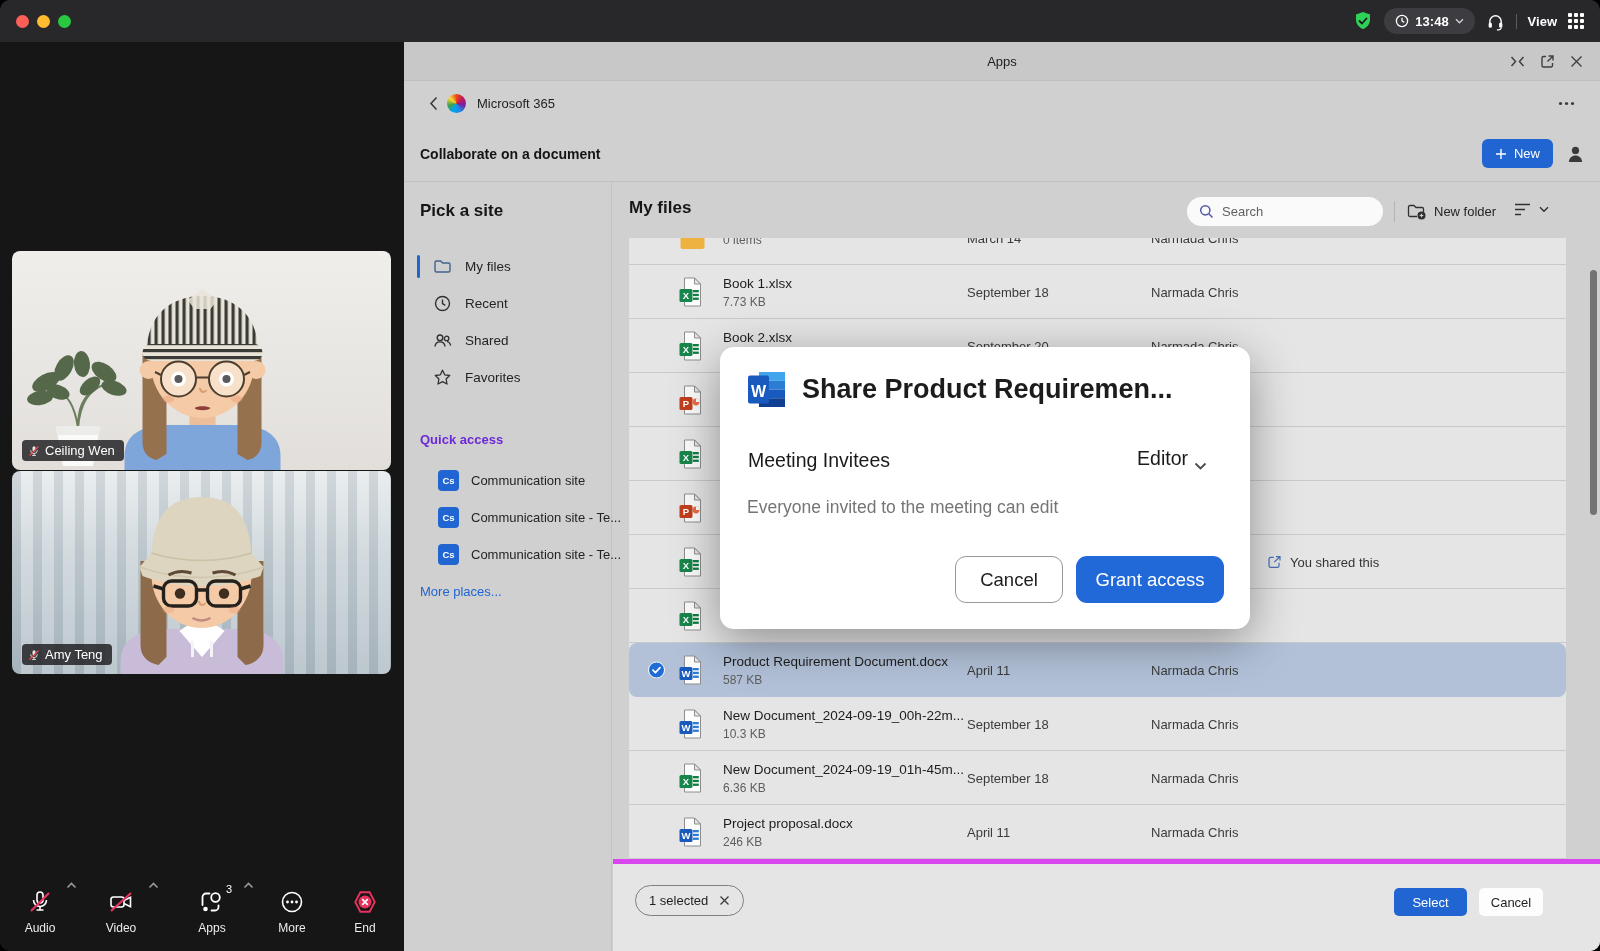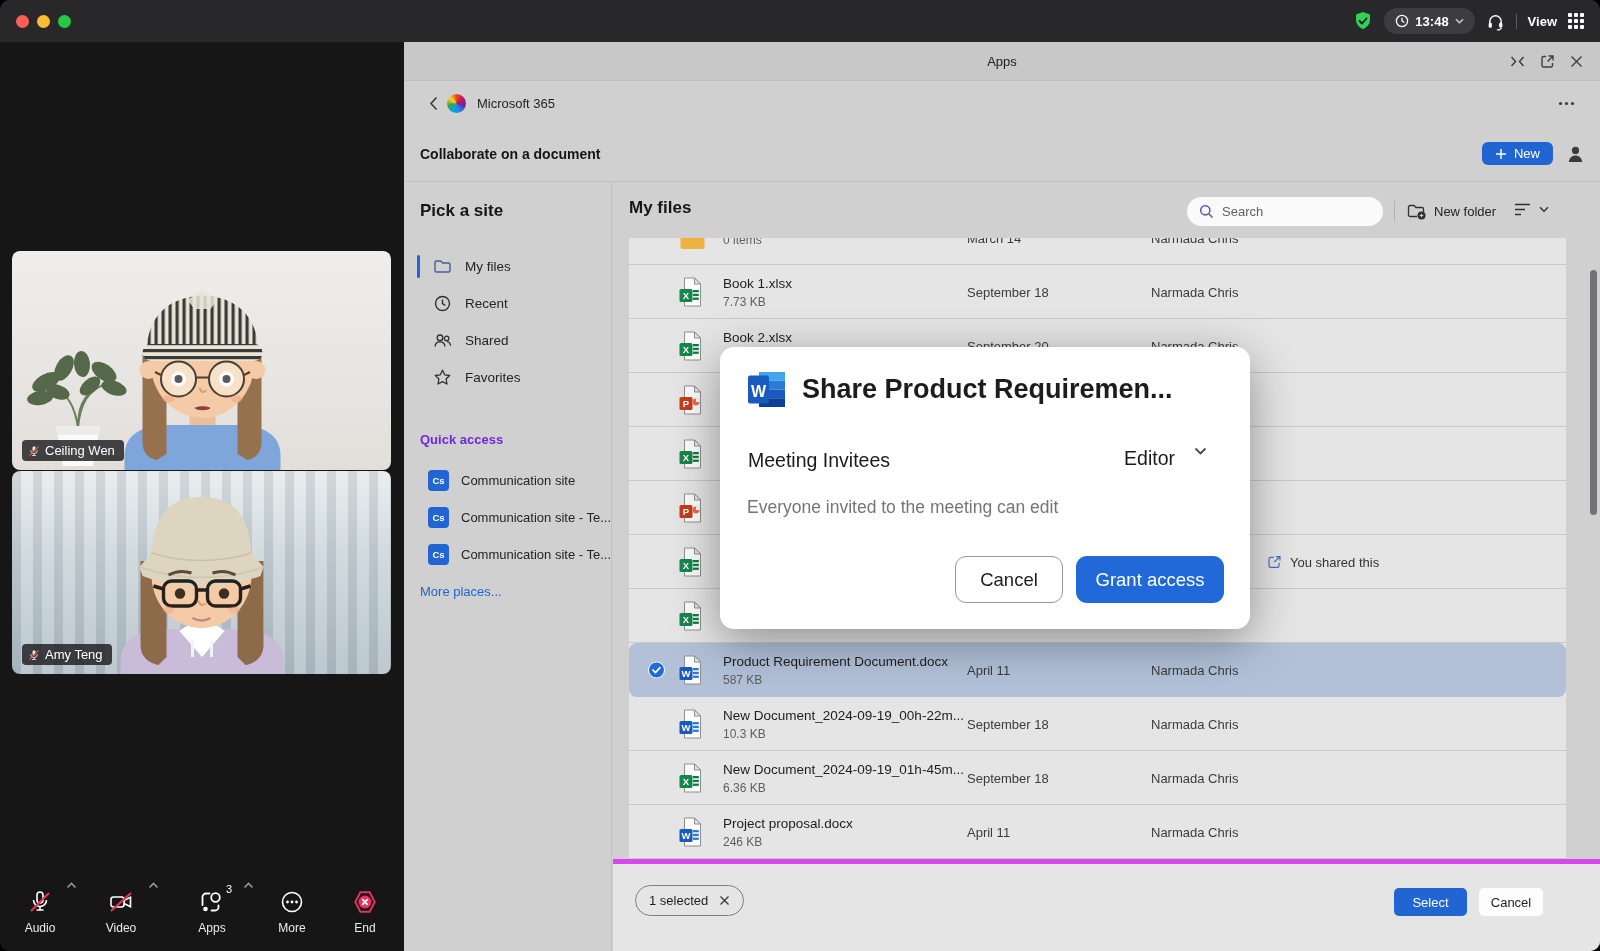--- a/index.html
+++ b/index.html
@@ -39,29 +39,29 @@
 .p-title{font-size:13px;color:#202020}
 .p-head-icons{position:absolute;right:17px;top:0;height:39px;display:flex;align-items:center;gap:15px}
 .icon-btn{background:none;border:none;padding:0;display:flex;align-items:center}
 .app-bar{position:absolute;left:0;top:39px;right:0;height:45px;display:flex;align-items:center;padding:0 25px;gap:9px}
 .m365-logo{width:19px;height:19px;border-radius:50%;background:conic-gradient(#e64a19,#c2185b,#7b1fa2,#1e88e5,#00a4ef,#43a047,#fdd835,#e64a19)}
 .app-name{font-size:13px;color:#1f1f1f;margin-left:2px}
 .app-more{margin-left:auto}
 .collab-bar{position:absolute;left:0;top:84px;right:0;height:56px;border-bottom:1px solid #c1c1c2;display:flex;align-items:center;padding:0 16px}
 .collab-title{font-size:14px;font-weight:700;color:#151515}
 .collab-right{margin-left:auto;display:flex;align-items:center;gap:14px}
-.new-btn{display:flex;align-items:center;gap:7px;background:#2065d1;color:#fff;font-size:13px;height:23px;padding:0 13px;border-radius:6px;border:none;font-family:inherit}
+.new-btn{display:flex;align-items:center;gap:7px;background:#2065d1;color:#fff;font-size:13px;height:29px;padding:0 13px;border-radius:6px;border:none;font-family:inherit}
 
 
 .sidebar{position:absolute;left:0;top:140px;width:208px;bottom:0;border-right:1px solid #c3c3c4}
 .pick-heading{position:absolute;left:16px;top:19px;font-size:17px;font-weight:700;color:#161616}
 .side-item{position:absolute;left:0;width:100%;height:37px;display:flex;align-items:center;gap:13px;padding-left:29px;font-size:13.5px;color:#242424;background:none;border:none;font-family:inherit}
 .side-item.selected::before{content:"";position:absolute;left:13px;top:7px;width:3px;height:23px;border-radius:2px;background:#2065d1}
 .quick-heading{position:absolute;left:16px;top:250px;font-size:13px;font-weight:700;color:#6d28d9}
-.qa-item{position:absolute;left:0;width:100%;height:34px;display:flex;align-items:center;gap:12px;padding-left:24px;font-size:13px;color:#242424;background:none;border:none;font-family:inherit;white-space:nowrap}
+.qa-item{position:absolute;left:0;width:100%;height:34px;display:flex;align-items:center;gap:12px;padding-left:34px;font-size:13px;color:#242424;background:none;border:none;font-family:inherit;white-space:nowrap}
 .qa-badge{flex:0 0 auto;width:21px;height:21px;border-radius:4px;background:#2065d1;color:#fff;font-size:9.5px;display:flex;align-items:center;justify-content:center;font-weight:700}
 .more-places{position:absolute;left:16px;top:402px;font-size:13px;color:#2065d1;background:none;border:none;font-family:inherit}
 
 
 .content{position:absolute;left:209px;top:140px;right:0;bottom:0}
 .files-heading{position:absolute;left:16px;top:16px;font-size:17px;font-weight:700;color:#161616}
 .search{position:absolute;left:574px;top:15px;width:196px;height:29px;border-radius:15px;background:rgba(253,253,253,.92);display:flex;align-items:center;gap:8px;padding:0 12px}
 .search input{border:none;outline:none;background:transparent;font-size:13px;color:#333;font-family:inherit;width:100%}
 .search input::placeholder{color:#5f5f5f}
 .tb-div{position:absolute;left:781px;top:19px;width:1px;height:21px;background:#b4b4b5}
@@ -83,21 +83,21 @@
 .footer{position:absolute;left:0;right:0;top:677px;bottom:0;background:#e5e5e5;border-top:5px solid #d946ef}
 .sel-pill{position:absolute;left:22px;top:21px;height:31px;border:1px solid #7f7f80;border-radius:16px;display:flex;align-items:center;gap:11px;padding:0 13px;font-size:13px;color:#1e1e1e;background:none;font-family:inherit}
 .select-btn{position:absolute;left:781px;top:24px;width:73px;height:28px;background:#2065d1;color:#fff;border:none;border-radius:5px;font-size:13px;font-family:inherit}
 .cancelf-btn{position:absolute;left:866px;top:24px;width:64px;height:28px;background:#fdfdfd;color:#1e1e1e;border:none;border-radius:5px;font-size:13px;font-family:inherit}
 
 
 .modal{position:absolute;left:720px;top:347px;width:530px;height:282px;background:#fff;border-radius:14px;box-shadow:0 12px 48px rgba(0,0,0,.38);z-index:20}
 .modal-head{position:absolute;left:28px;top:25px;display:flex;align-items:center;gap:17px}
 .modal-title{font-size:27px;font-weight:700;color:#1c1c1c;white-space:nowrap}
 .modal-audience{position:absolute;left:28px;top:102px;font-size:19.5px;color:#1a1a1a}
-.modal-perm{position:absolute;right:43px;top:100px;display:flex;align-items:flex-start;gap:19px;font-size:19.5px;color:#1a1a1a;background:none;border:none;font-family:inherit}
+.modal-perm{position:absolute;right:43px;top:100px;display:flex;align-items:flex-end;gap:6px;font-size:19.5px;color:#1a1a1a;background:none;border:none;font-family:inherit}
 .modal-desc{position:absolute;left:27px;top:150px;font-size:17.5px;color:#757575}
 .modal-actions{position:absolute;right:26px;bottom:26px;display:flex;gap:13px}
 .m-cancel{width:108px;height:47px;border-radius:11px;background:#fff;border:1.5px solid #989898;font-size:18.5px;color:#1c1c1c;font-family:inherit}
 .m-grant{width:148px;height:47px;border-radius:11px;background:#2169d8;border:none;font-size:18.5px;color:#fff;font-family:inherit}
 </style>
 </head>
 <body>
 
 <div id="root">
 

